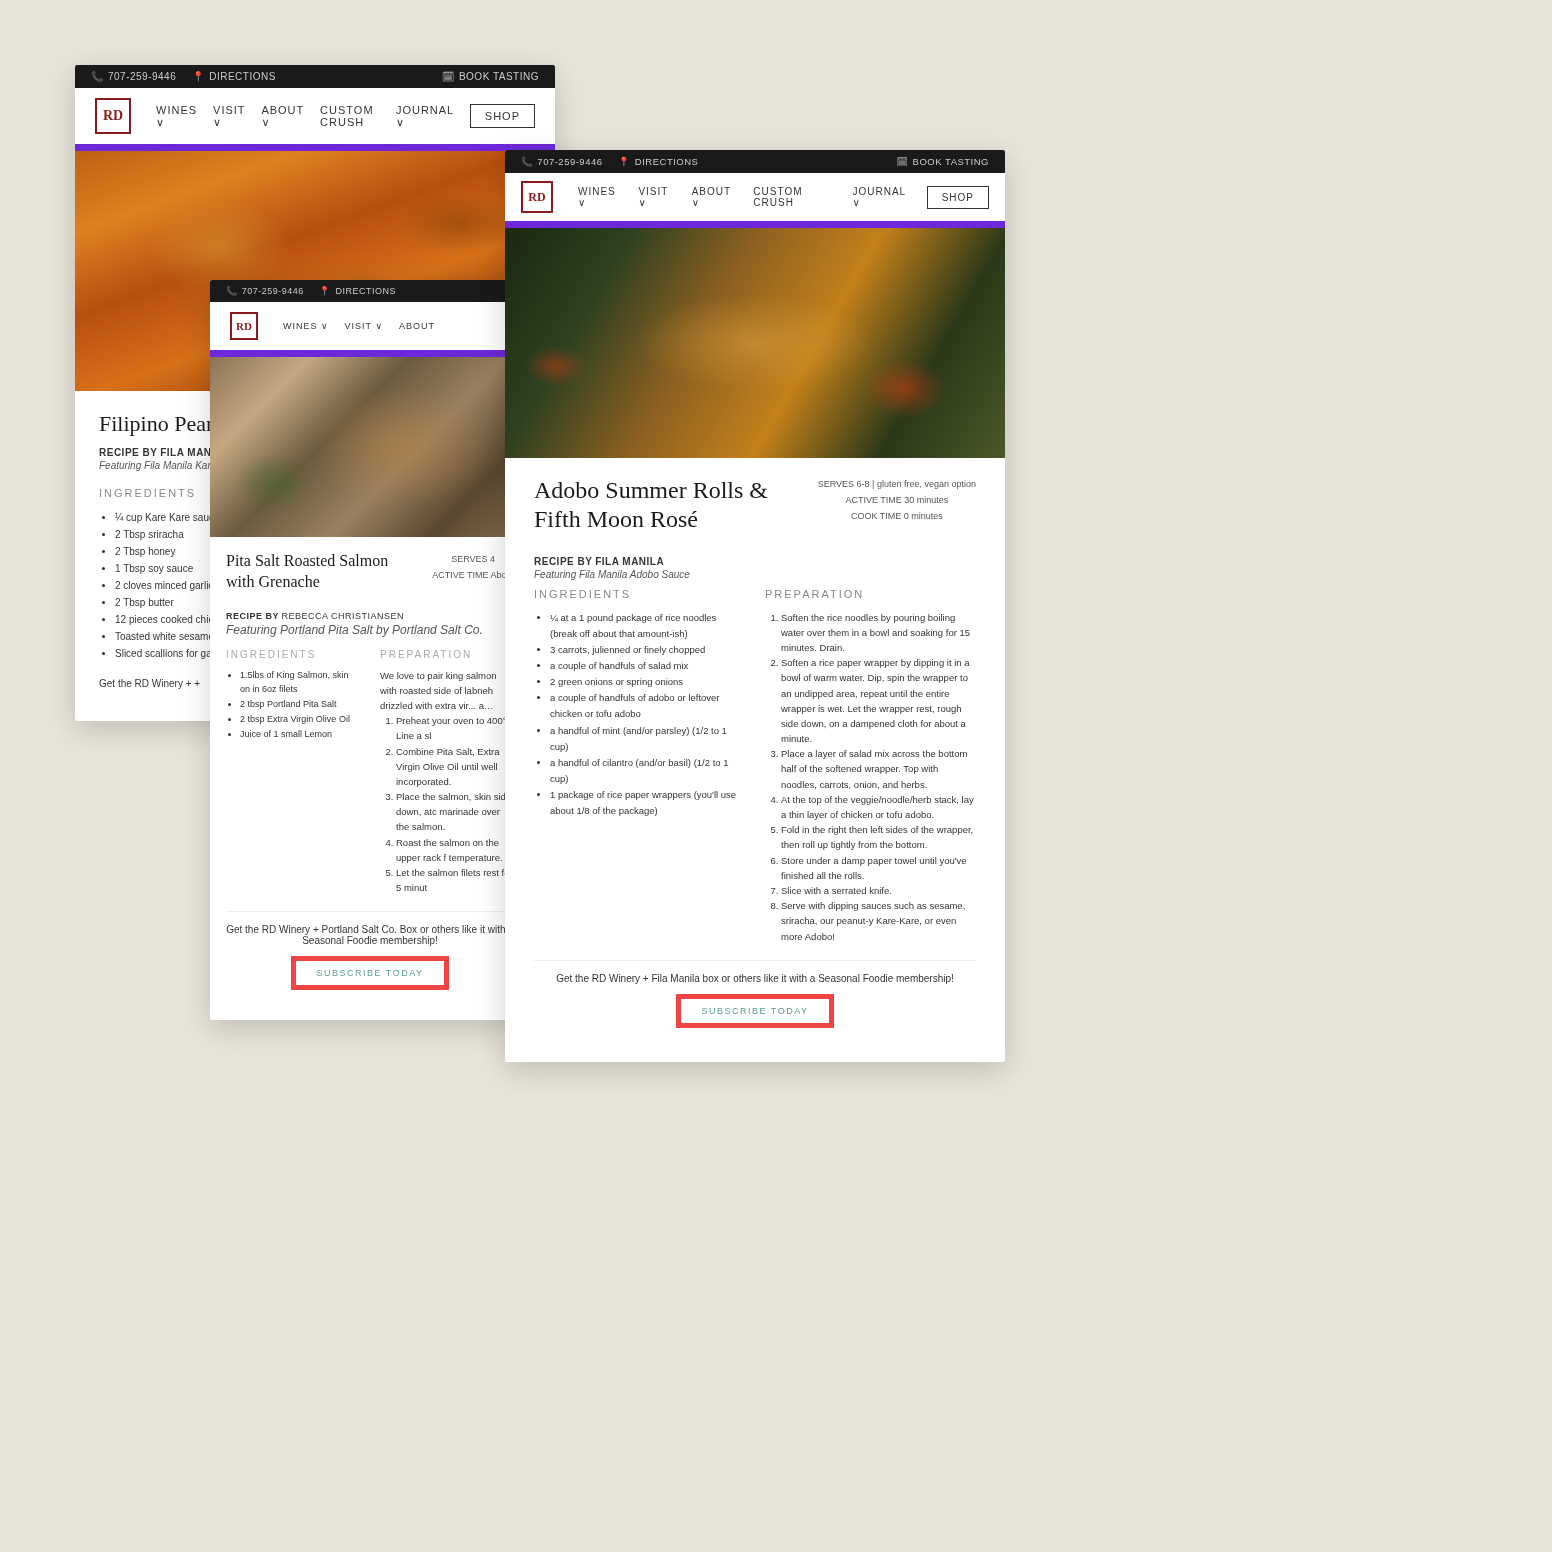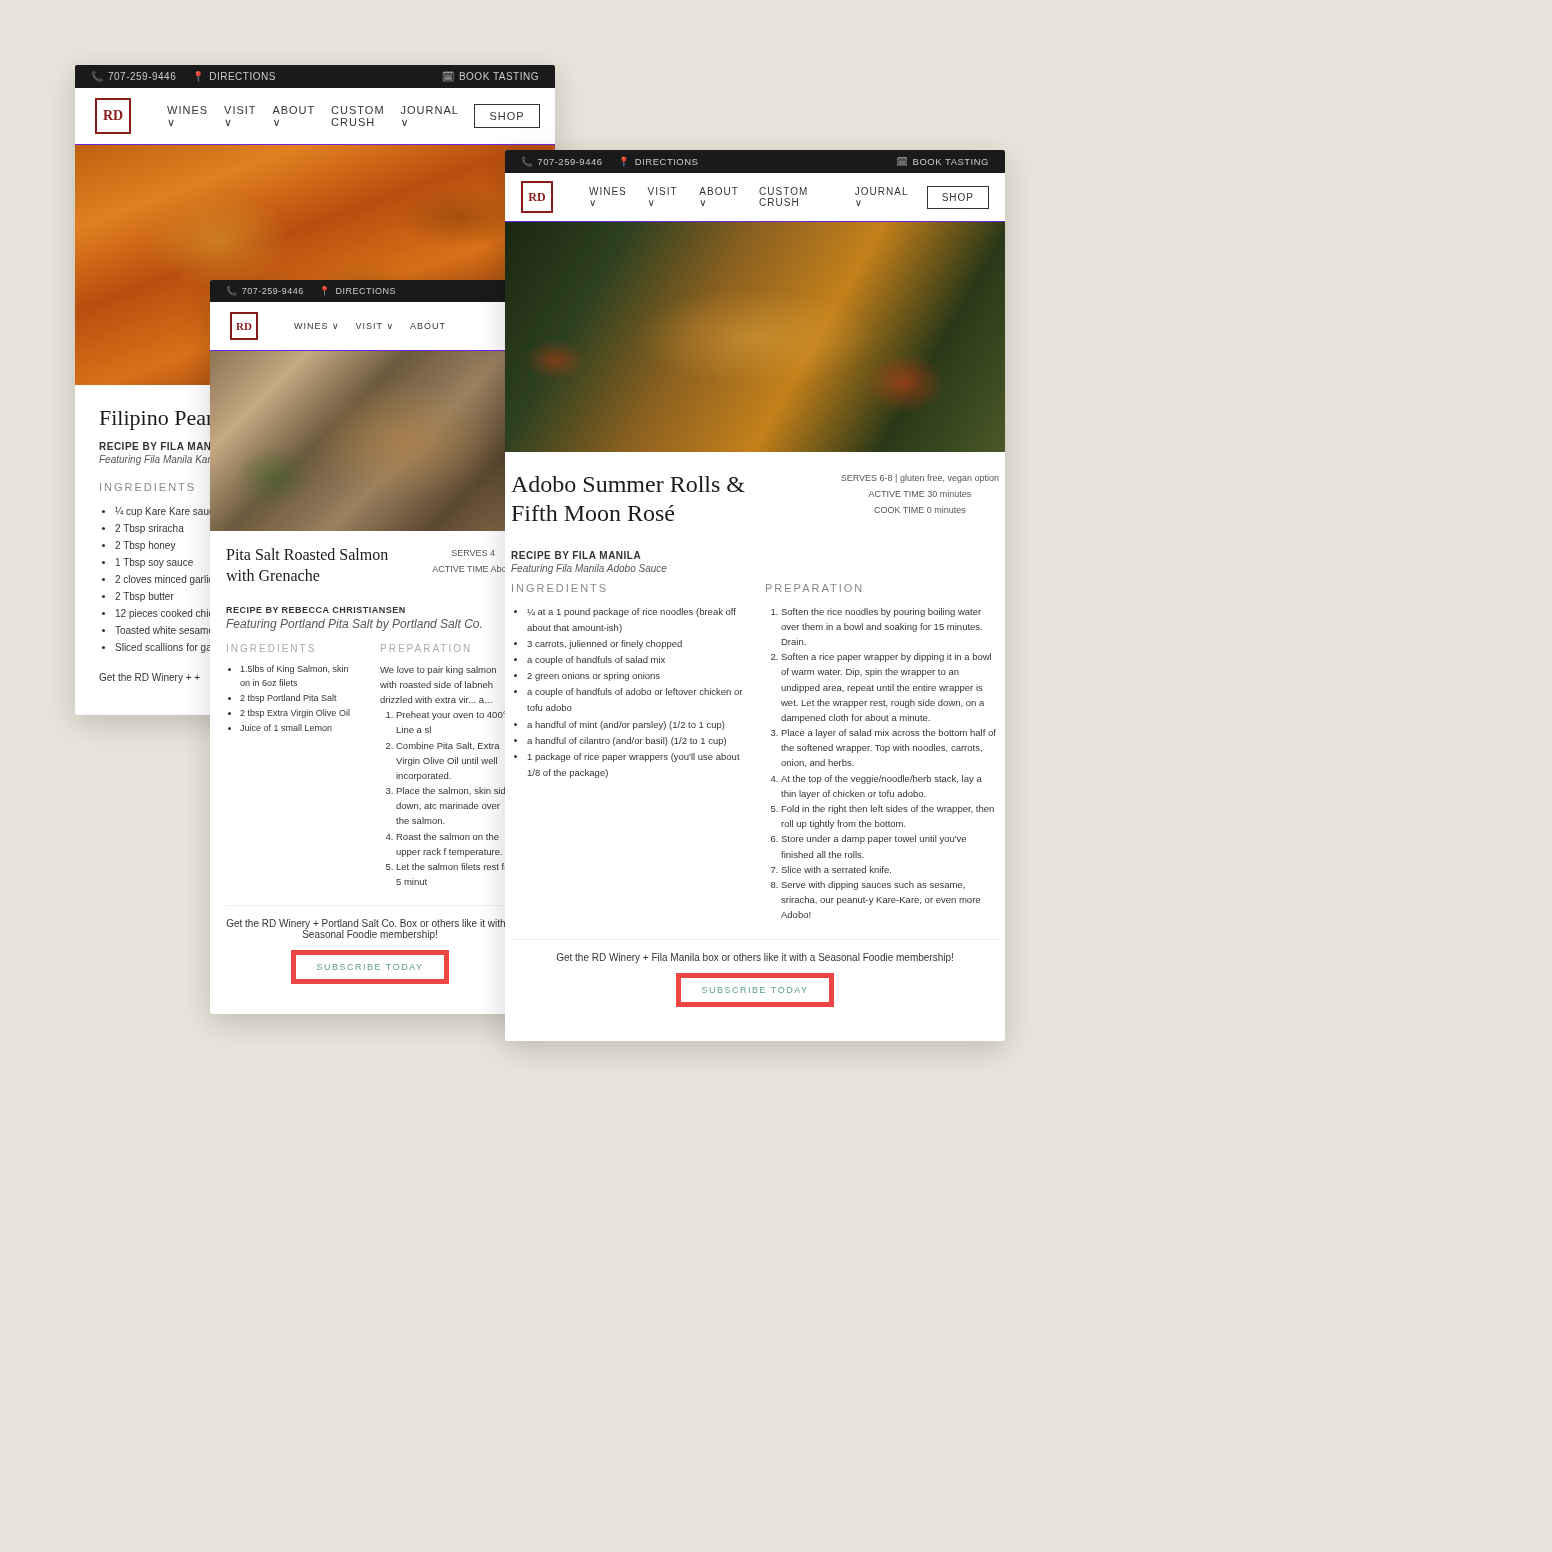--- a/index.html
+++ b/index.html
@@ -52,22 +52,22 @@
     .top-bar-right {
       margin-left: auto;
     }
 
     
     .nav-bar {
       background: #fff;
       padding: 10px 20px;
       display: flex;
       align-items: center;
-      gap: 20px;
-      border-bottom: 1px solid #6d28d9;
+      gap: 9px;
+      border-bottom: 7px solid #6d28d9;
     }
 
     .nav-logo {
       width: 36px;
       height: 36px;
       border: 2px solid #8b1a1a;
       display: flex;
       align-items: center;
       justify-content: center;
       font-size: 14px;
@@ -440,21 +440,21 @@
     <div class="recipe-content" style="padding:14px 16px;">
       <div class="meta-row">
         <h2 class="recipe-title-sm" style="max-width:60%;">Pita Salt Roasted Salmon with Grenache</h2>
         <div class="meta-info">
           <div>SERVES 4</div>
           <div>ACTIVE TIME About</div>
         </div>
       </div>
       <div class="recipe-byline" style="font-size:9px;">
         <span>RECIPE BY</span>
-        <span style="font-weight:bold;">Rebecca Christiansen</span>
+        <span style="font-weight:normal;">Rebecca Christiansen</span>
       </div>
       <div class="recipe-featuring" style="font-size:12px;margin-bottom:12px;">Featuring Portland Pita Salt by Portland Salt Co.</div>
 
       <div class="two-col">
         <div>
           <div class="section-heading-sm">INGREDIENTS</div>
           <ul class="ingredients-list-sm">
             <li>1.5lbs of King Salmon, skin on in 6oz filets</li>
             <li>2 tbsp Portland Pita Salt</li>
             <li>2 tbsp Extra Virgin Olive Oil</li>
@@ -509,21 +509,21 @@
         <span class="nav-link" style="font-size:10px;">VISIT ∨</span>
         <span class="nav-link" style="font-size:10px;">ABOUT ∨</span>
         <span class="nav-link" style="font-size:10px;">CUSTOM CRUSH</span>
         <span class="nav-link" style="font-size:10px;">JOURNAL ∨</span>
         <span class="nav-link shop-btn" style="font-size:10px;">SHOP</span>
       </div>
     </div>
 
     <div class="food-hero-rolls"></div>
 
-    <div class="recipe-content" style="padding:18px 6px;">
+    <div class="recipe-content" style="padding:18px 29px;">
       <div class="meta-row">
         <h1 class="recipe-title" style="font-size:24px;max-width:55%;">Adobo Summer Rolls &amp; Fifth Moon Rosé</h1>
         <div class="meta-info">
           <div>SERVES 6-8 | gluten free, vegan option</div>
           <div>ACTIVE TIME 30 minutes</div>
           <div>COOK TIME 0 minutes</div>
         </div>
       </div>
       <div class="recipe-byline" style="font-size:10px;">
         <span>RECIPE BY</span>

